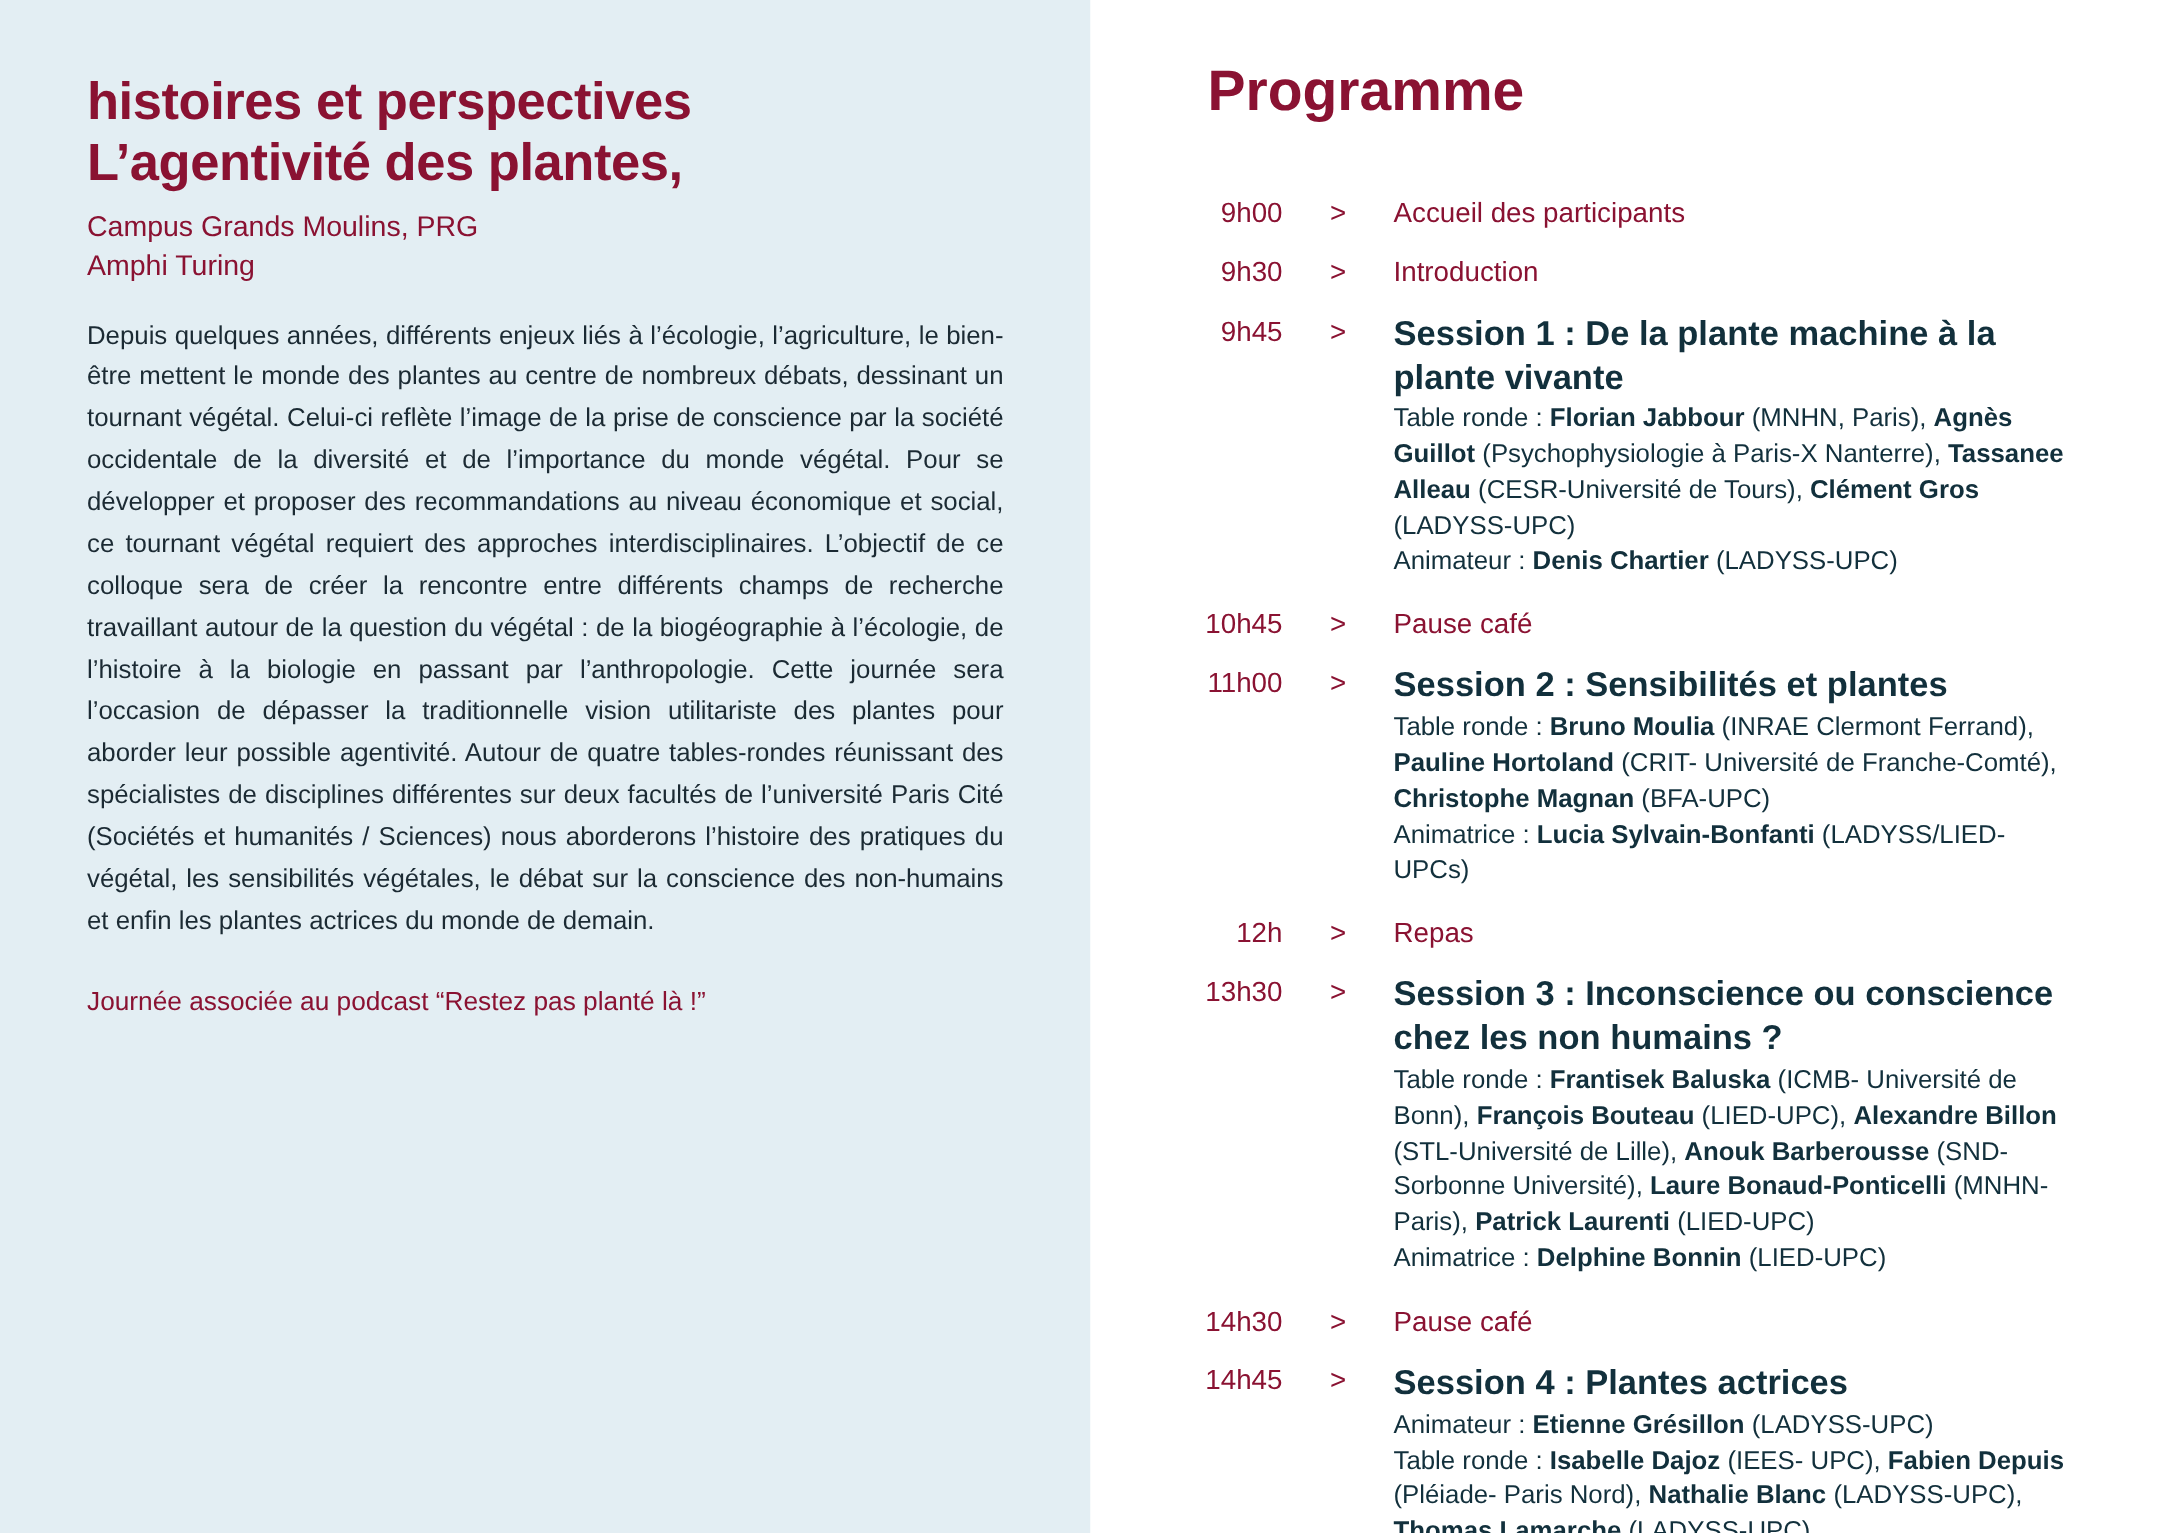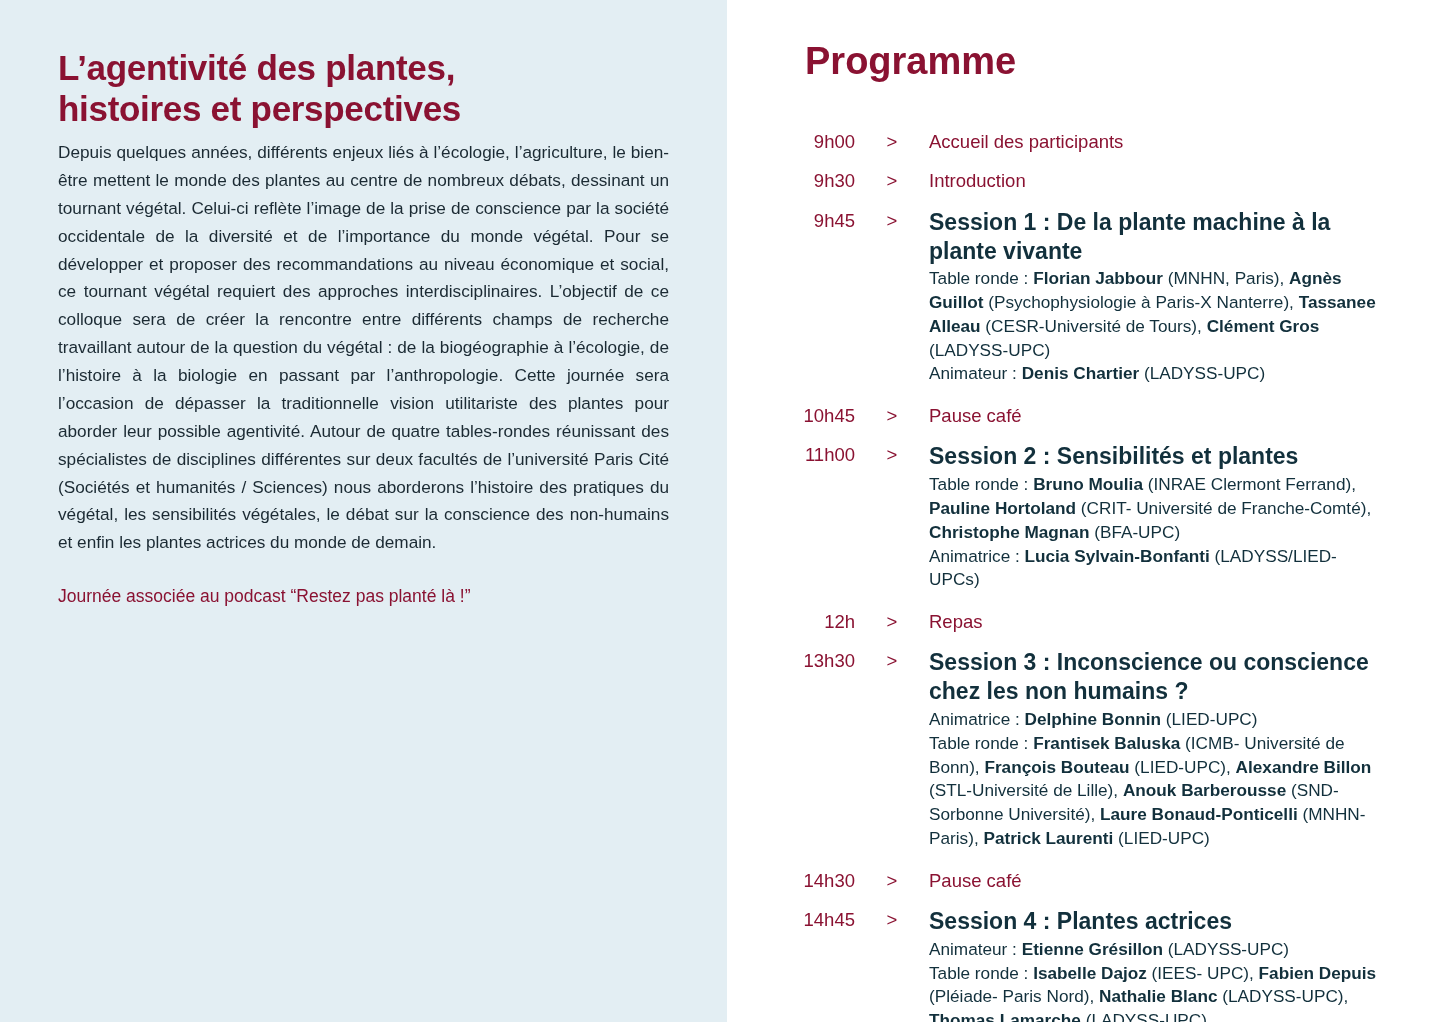--- a/index.html
+++ b/index.html
@@ -115,23 +115,27 @@
   .detail b { font-weight: bold; }
   .rowgap-lg { margin-bottom: 17px; }
 </style>
 </head>
 <body>
 
 <div class="page">
 
   <div class="left-panel">
     <h1 class="main-title">
+      <span class="line">histoires et perspectives</span>
       <span class="line">L’agentivité des plantes,</span>
-      <span class="line">histoires et perspectives</span>
     </h1>
+    <div class="venue">
+      <span class="line">Campus Grands Moulins, PRG</span>
+      <span class="line">Amphi Turing</span>
+    </div>
     <p class="body-text">Depuis quelques années, différents enjeux liés à l’écologie, l’agriculture, le bien-être mettent le monde des plantes au centre de nombreux débats, dessinant un tournant végétal. Celui-ci reflète l’image de la prise de conscience par la société occidentale de la diversité et de l’importance du monde végétal. Pour se développer et proposer des recommandations au niveau économique et social, ce tournant végétal requiert des approches interdisciplinaires. L’objectif de ce colloque sera de créer la rencontre entre différents champs de recherche travaillant autour de la question du végétal : de la biogéographie à l’écologie, de l’histoire à la biologie en passant par l’anthropologie. Cette journée sera l’occasion de dépasser la traditionnelle vision utilitariste des plantes pour aborder leur possible agentivité. Autour de quatre tables-rondes réunissant des spécialistes de disciplines différentes sur deux facultés de l’université Paris Cité (Sociétés et humanités / Sciences) nous aborderons l’histoire des pratiques du végétal, les sensibilités végétales, le débat sur la conscience des non-humains et enfin les plantes actrices du monde de demain.</p>
     <p class="podcast-note">Journée associée au podcast “Restez pas planté là !”</p>
   </div>
 
   <div class="right-panel">
     <h2 class="programme-title">Programme</h2>
     <div class="schedule" id="schedule">
         <div class="row">
           <div class="time">9h00</div>
           <div class="gt">&gt;</div>
@@ -176,22 +180,22 @@
           <div class="gt">&gt;</div>
           <div class="content">
             <div class="simple-label">Repas</div>
           </div>
         </div>
         <div class="row rowgap-lg">
           <div class="time">13h30</div>
           <div class="gt">&gt;</div>
           <div class="content">
             <div class="session-title">Session 3 : Inconscience ou conscience chez les non humains ?</div>
+            <div class="detail">Table ronde : <b>Frantisek Baluska</b> (ICMB- Université de Bonn), <b>François Bouteau</b> (LIED-UPC), <b>Alexandre Billon</b> (STL-Université de Lille), <b>Anouk Barberousse</b> (SND-Sorbonne Université), <b>Laure Bonaud-Ponticelli</b> (MNHN-Paris), <b>Patrick Laurenti</b> (LIED-UPC)</div>
             <div class="detail">Animatrice : <b>Delphine Bonnin</b> (LIED-UPC)</div>
-            <div class="detail">Table ronde : <b>Frantisek Baluska</b> (ICMB- Université de Bonn), <b>François Bouteau</b> (LIED-UPC), <b>Alexandre Billon</b> (STL-Université de Lille), <b>Anouk Barberousse</b> (SND-Sorbonne Université), <b>Laure Bonaud-Ponticelli</b> (MNHN-Paris), <b>Patrick Laurenti</b> (LIED-UPC)</div>
           </div>
         </div>
         <div class="row">
           <div class="time">14h30</div>
           <div class="gt">&gt;</div>
           <div class="content">
             <div class="simple-label">Pause café</div>
           </div>
         </div>
         <div class="row rowgap-lg">

